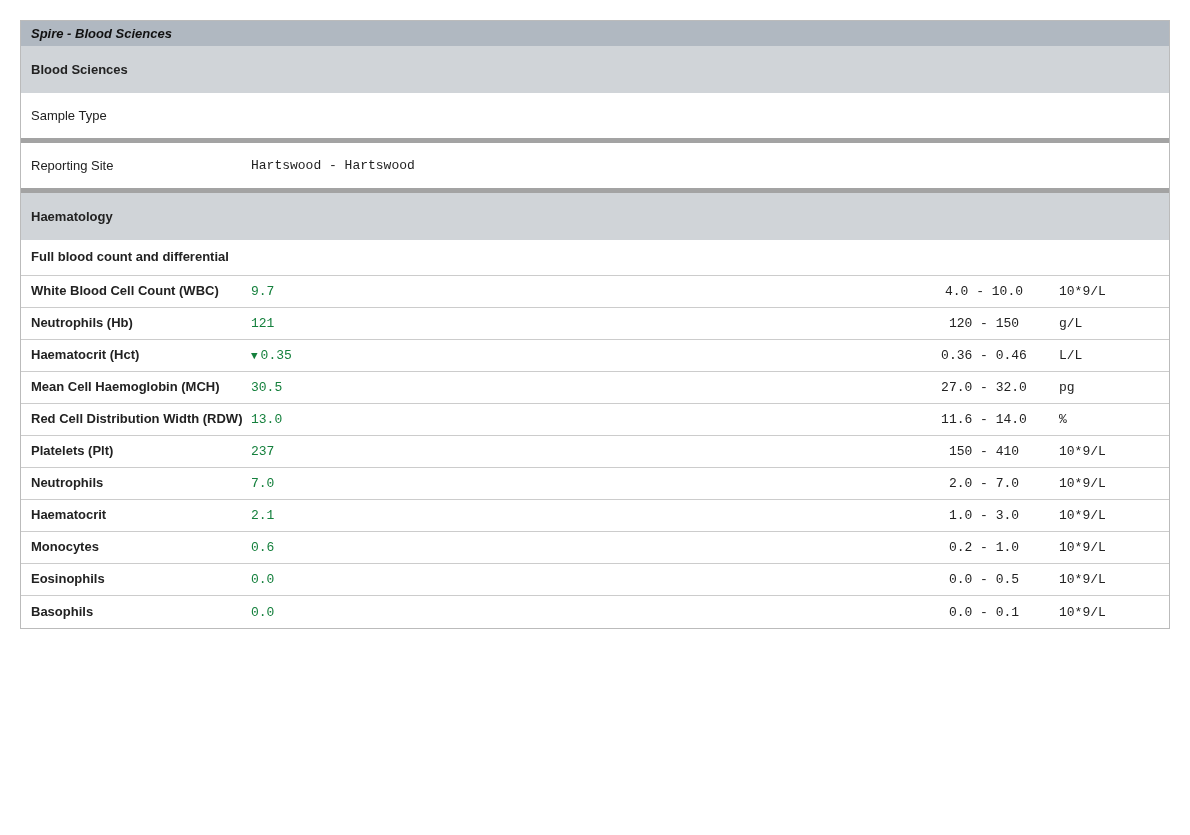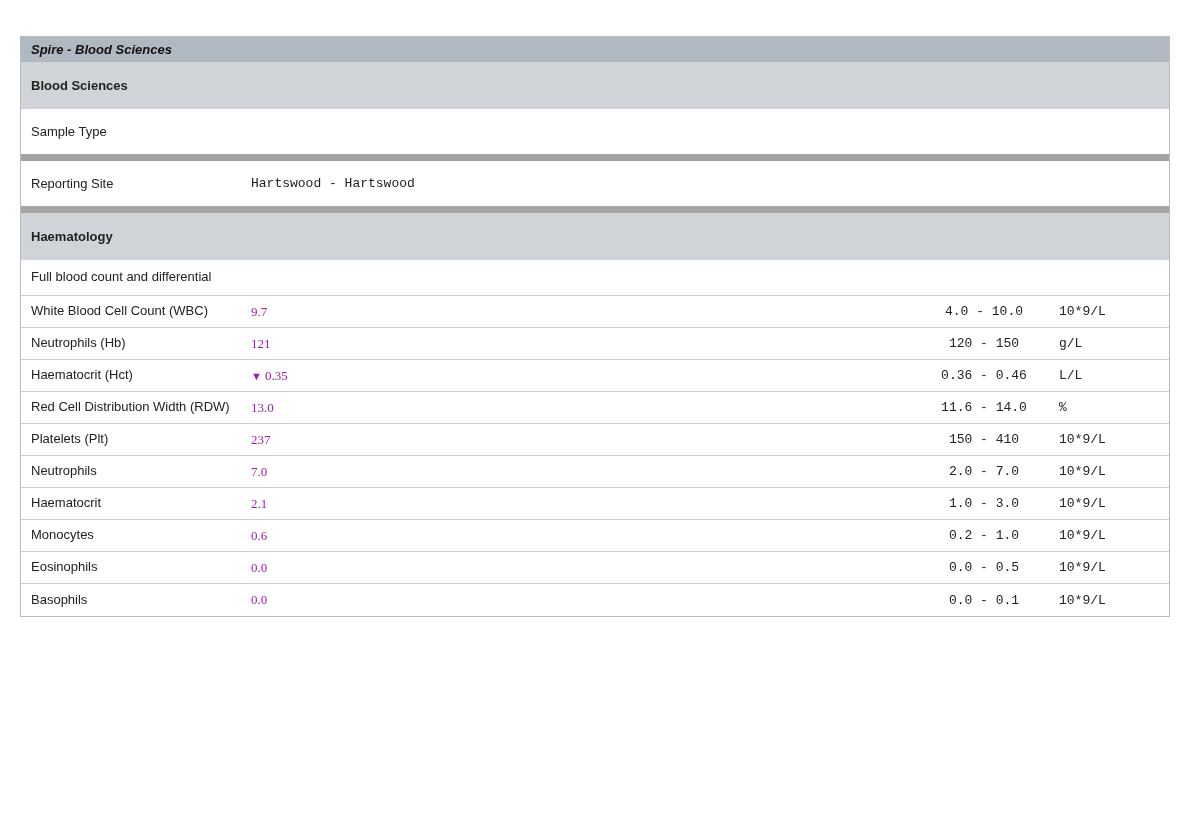--- a/index.html
+++ b/index.html
@@ -5,21 +5,21 @@
     * { margin: 0; padding: 0; box-sizing: border-box; }
     body {
       background: #fff;
       font-family: Arial, Helvetica, sans-serif;
       font-size: 13px;
       color: #222;
       padding: 20px;
     }
     .report-container {
       width: 1150px;
-      margin: 16px auto;
+      margin: 0 auto;
       border: 1px solid #bbb;
     }
     .section-header {
       background: #b0b8c1;
       font-weight: bold;
       font-style: italic;
       padding: 5px 10px;
       font-size: 13px;
       color: #111;
     }
@@ -37,43 +37,44 @@
       align-items: center;
       min-height: 32px;
     }
     .row:last-child {
       border-bottom: none;
     }
     .row-label {
       font-size: 13px;
       color: #222;
       line-height: 1.3;
+      font-weight: bold;
     }
     .row-value {
-      font-family: Liberation Serif, serif;
-      font-size: 13px;
-      color: #a21caf;
+      font-family: Liberation Mono, monospace;
+      font-size: 13px;
+      color: #15803d;
     }
     .row-spacer {
       
     }
     .row-range {
       font-family: 'Courier New', Courier, monospace;
       font-size: 13px;
       text-align: center;
       padding-right: 10px;
     }
     .row-unit {
       font-family: 'Courier New', Courier, monospace;
       font-size: 13px;
     }
     .meta-row {
       display: grid;
       grid-template-columns: 220px 1fr;
-      border-bottom: 7px solid #a3a3a3;
+      border-bottom: 5px solid #a3a3a3;
       padding: 15px 10px;
       align-items: center;
       min-height: 30px;
     }
     .meta-label {
       font-size: 13px;
       color: #222;
     }
     .meta-value {
       font-family: 'Courier New', Courier, monospace;
@@ -140,20 +141,27 @@
     <span class="row-unit">g/L</span>
   </div>
       <div class="row">
     <span class="row-label">Haematocrit (Hct)</span>
     <span class="row-value"><span class="flag-icon">▼</span>0.35</span>
     <span class="row-spacer"></span>
     <span class="row-range">0.36 - 0.46</span>
     <span class="row-unit">L/L</span>
   </div>
       <div class="row">
+    <span class="row-label">Mean Cell Haemoglobin (MCH)</span>
+    <span class="row-value">30.5</span>
+    <span class="row-spacer"></span>
+    <span class="row-range">27.0 - 32.0</span>
+    <span class="row-unit">pg</span>
+  </div>
+      <div class="row">
     <span class="row-label">Red Cell Distribution Width (RDW)</span>
     <span class="row-value">13.0</span>
     <span class="row-spacer"></span>
     <span class="row-range">11.6 - 14.0</span>
     <span class="row-unit">%</span>
   </div>
       <div class="row">
     <span class="row-label">Platelets (Plt)</span>
     <span class="row-value">237</span>
     <span class="row-spacer"></span>

